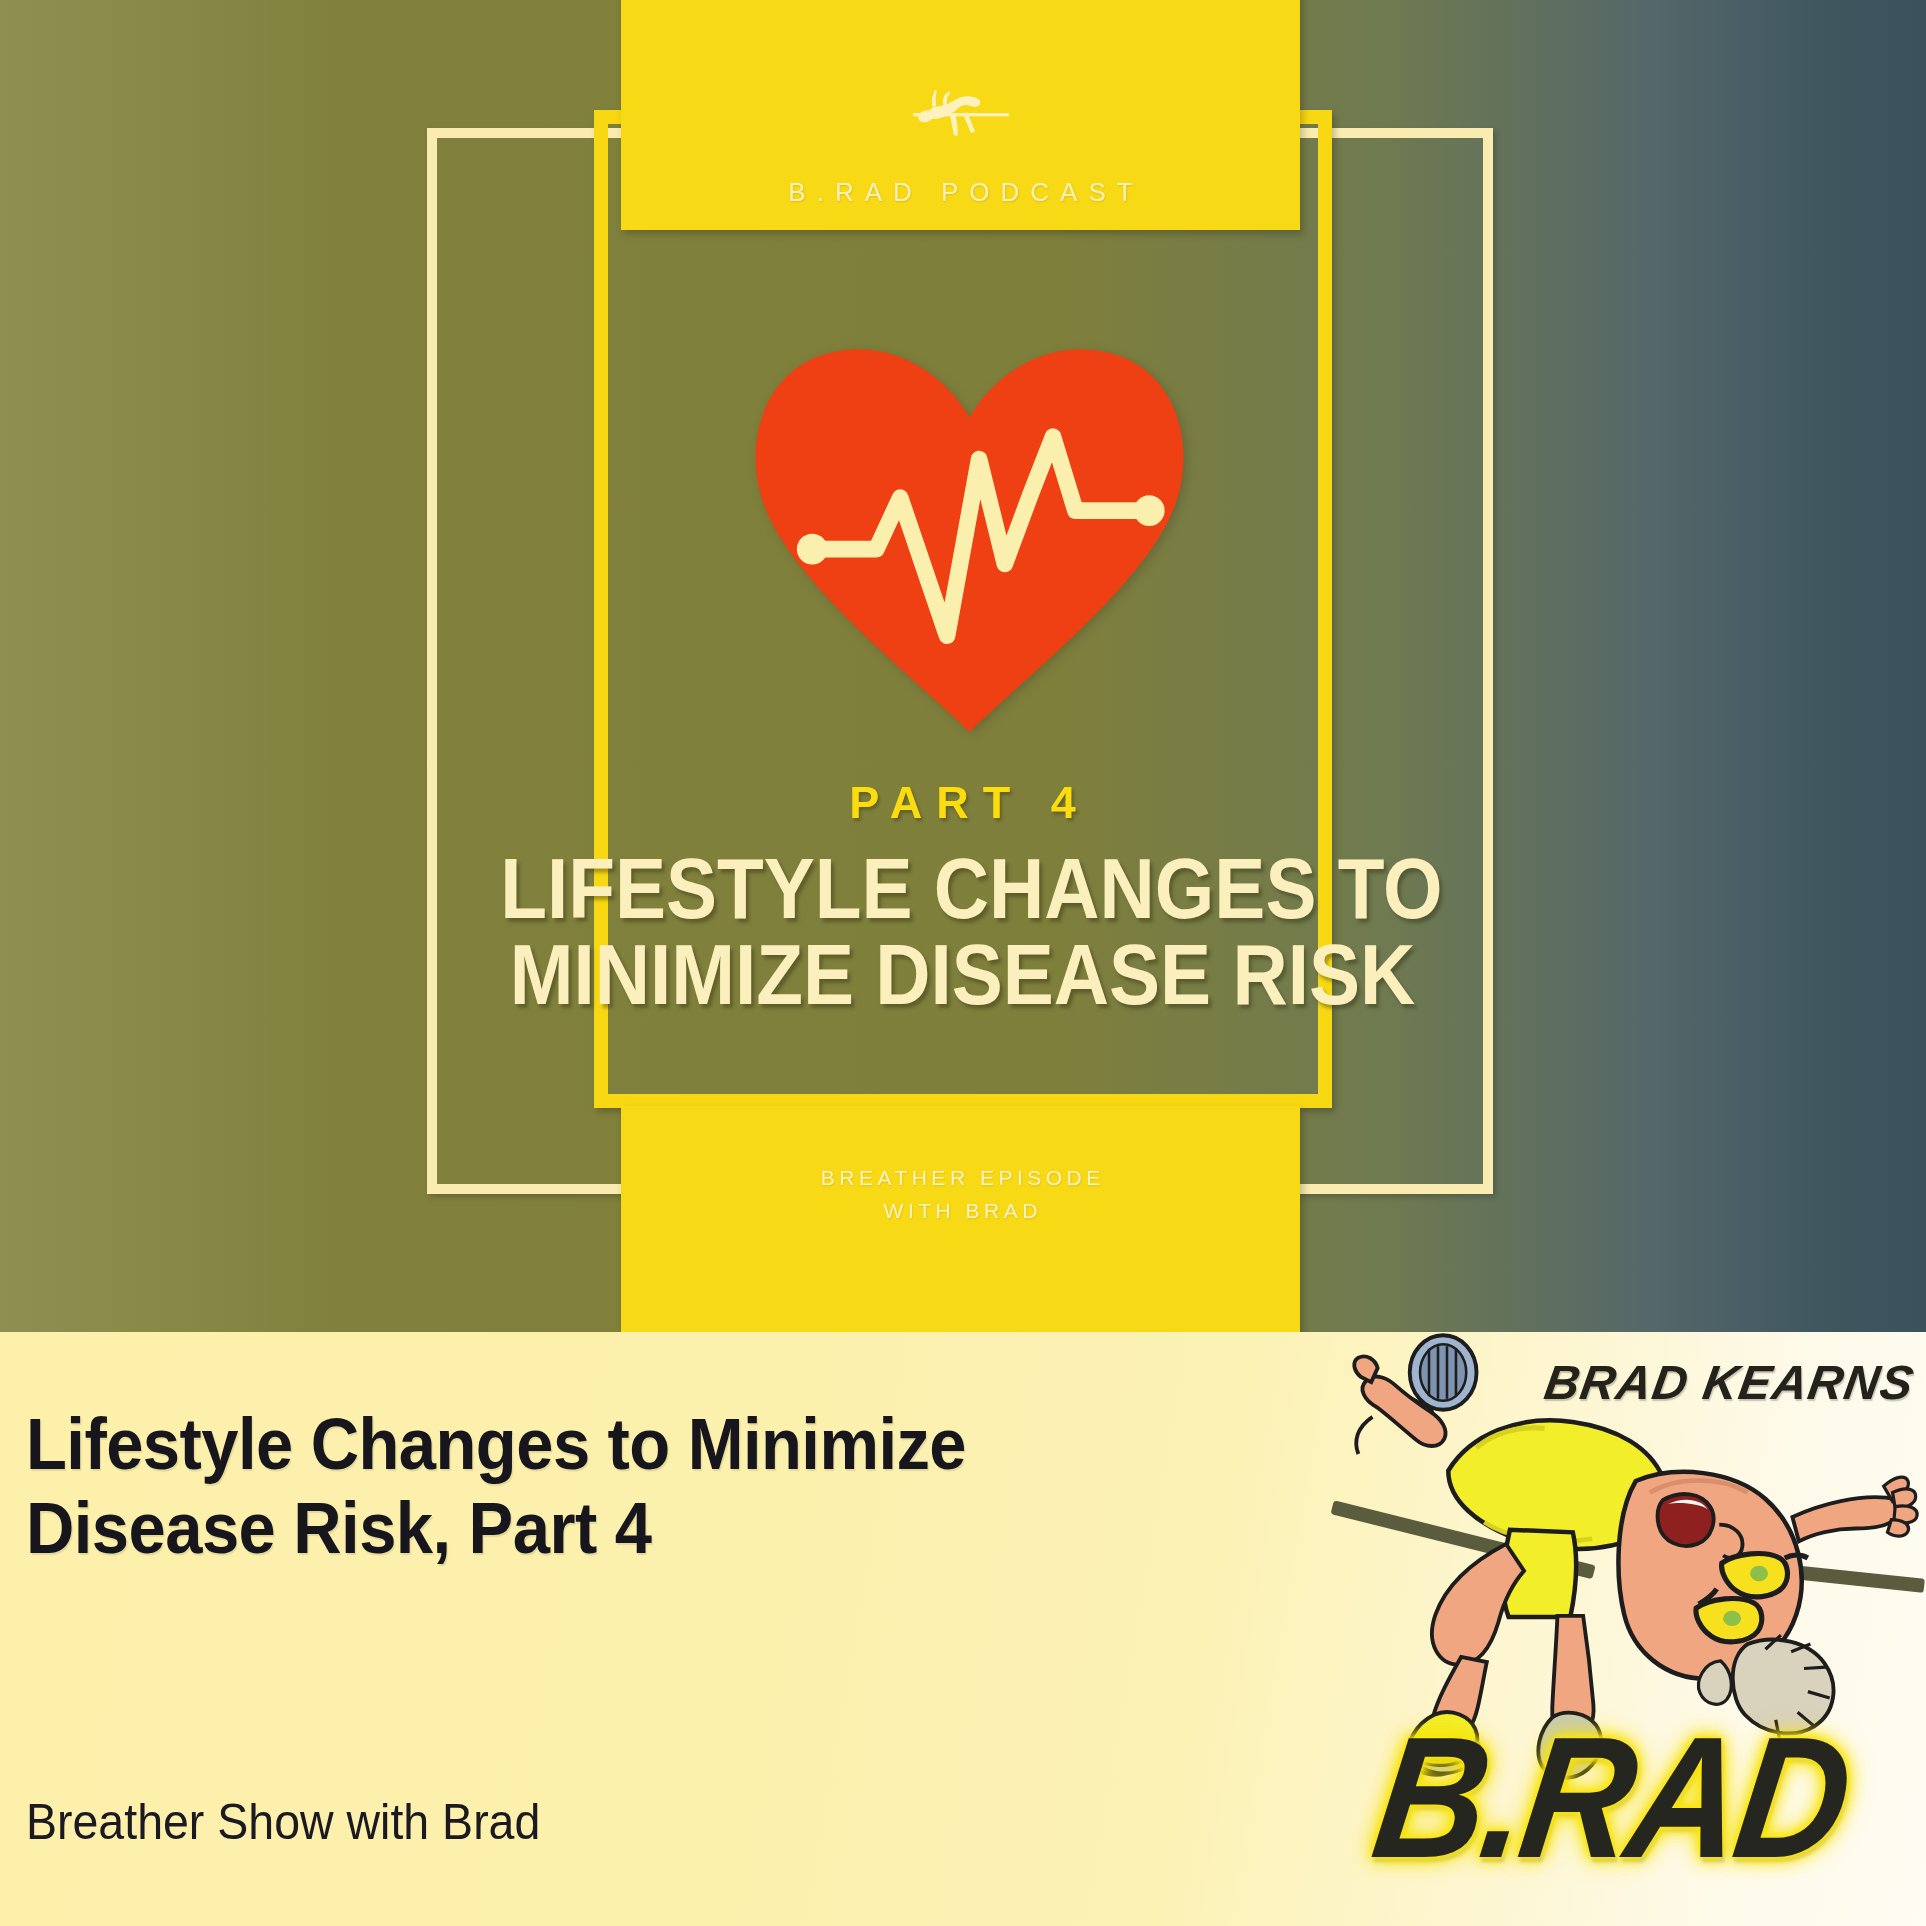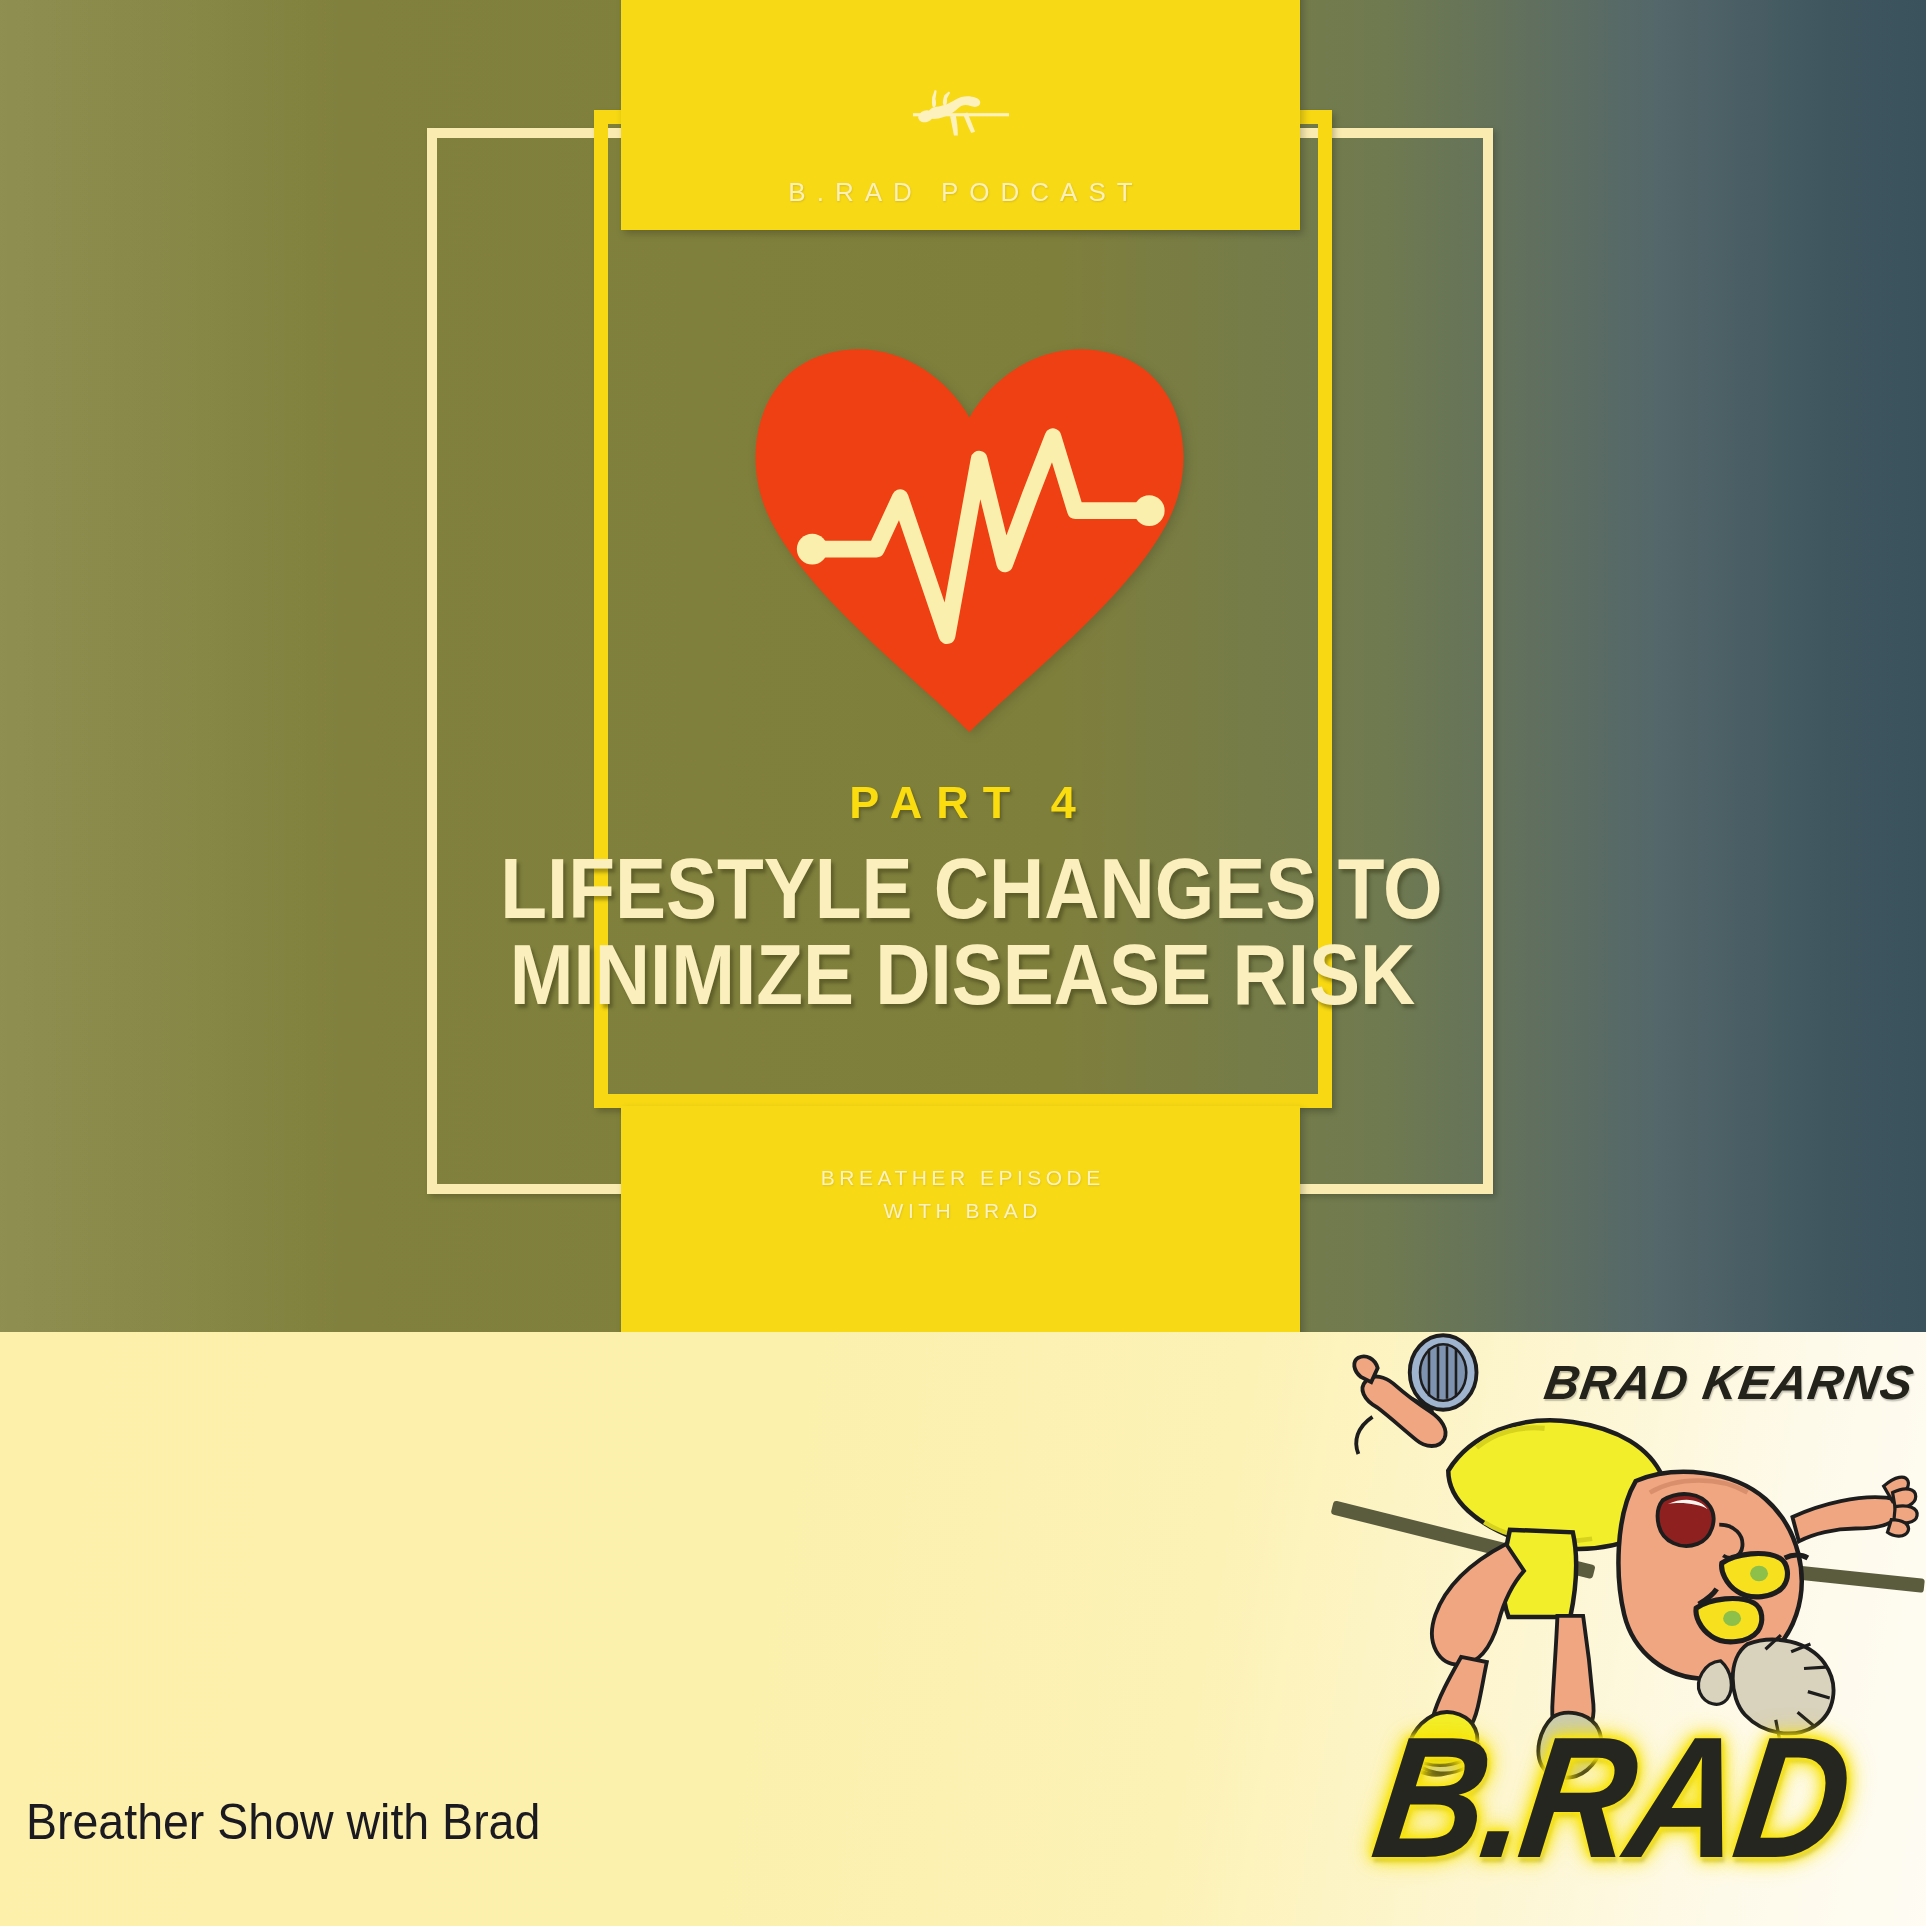--- a/index.html
+++ b/index.html
@@ -225,20 +225,26 @@
     </div>
 
     <div class="panel-bottom">
       <div class="panel-bottom-line">BREATHER EPISODE</div>
       <div class="panel-bottom-line">WITH BRAD</div>
     </div>
   </div>
 
   <div class="banner">
 
+    <div class="banner-text">
+      <div class="ep-title">
+        <span class="ln">Lifestyle Changes to Minimize</span>
+        <span class="ln">Disease Risk, Part 4</span>
+      </div>
+    </div>
 
     <div class="ep-subtitle">Breather Show with Brad</div>
 
     <div class="logo">
 
       <div class="logo-kearns">BRAD KEARNS</div>
 
       <svg class="logo-art" viewBox="0 0 950 925">
 
         <g>

